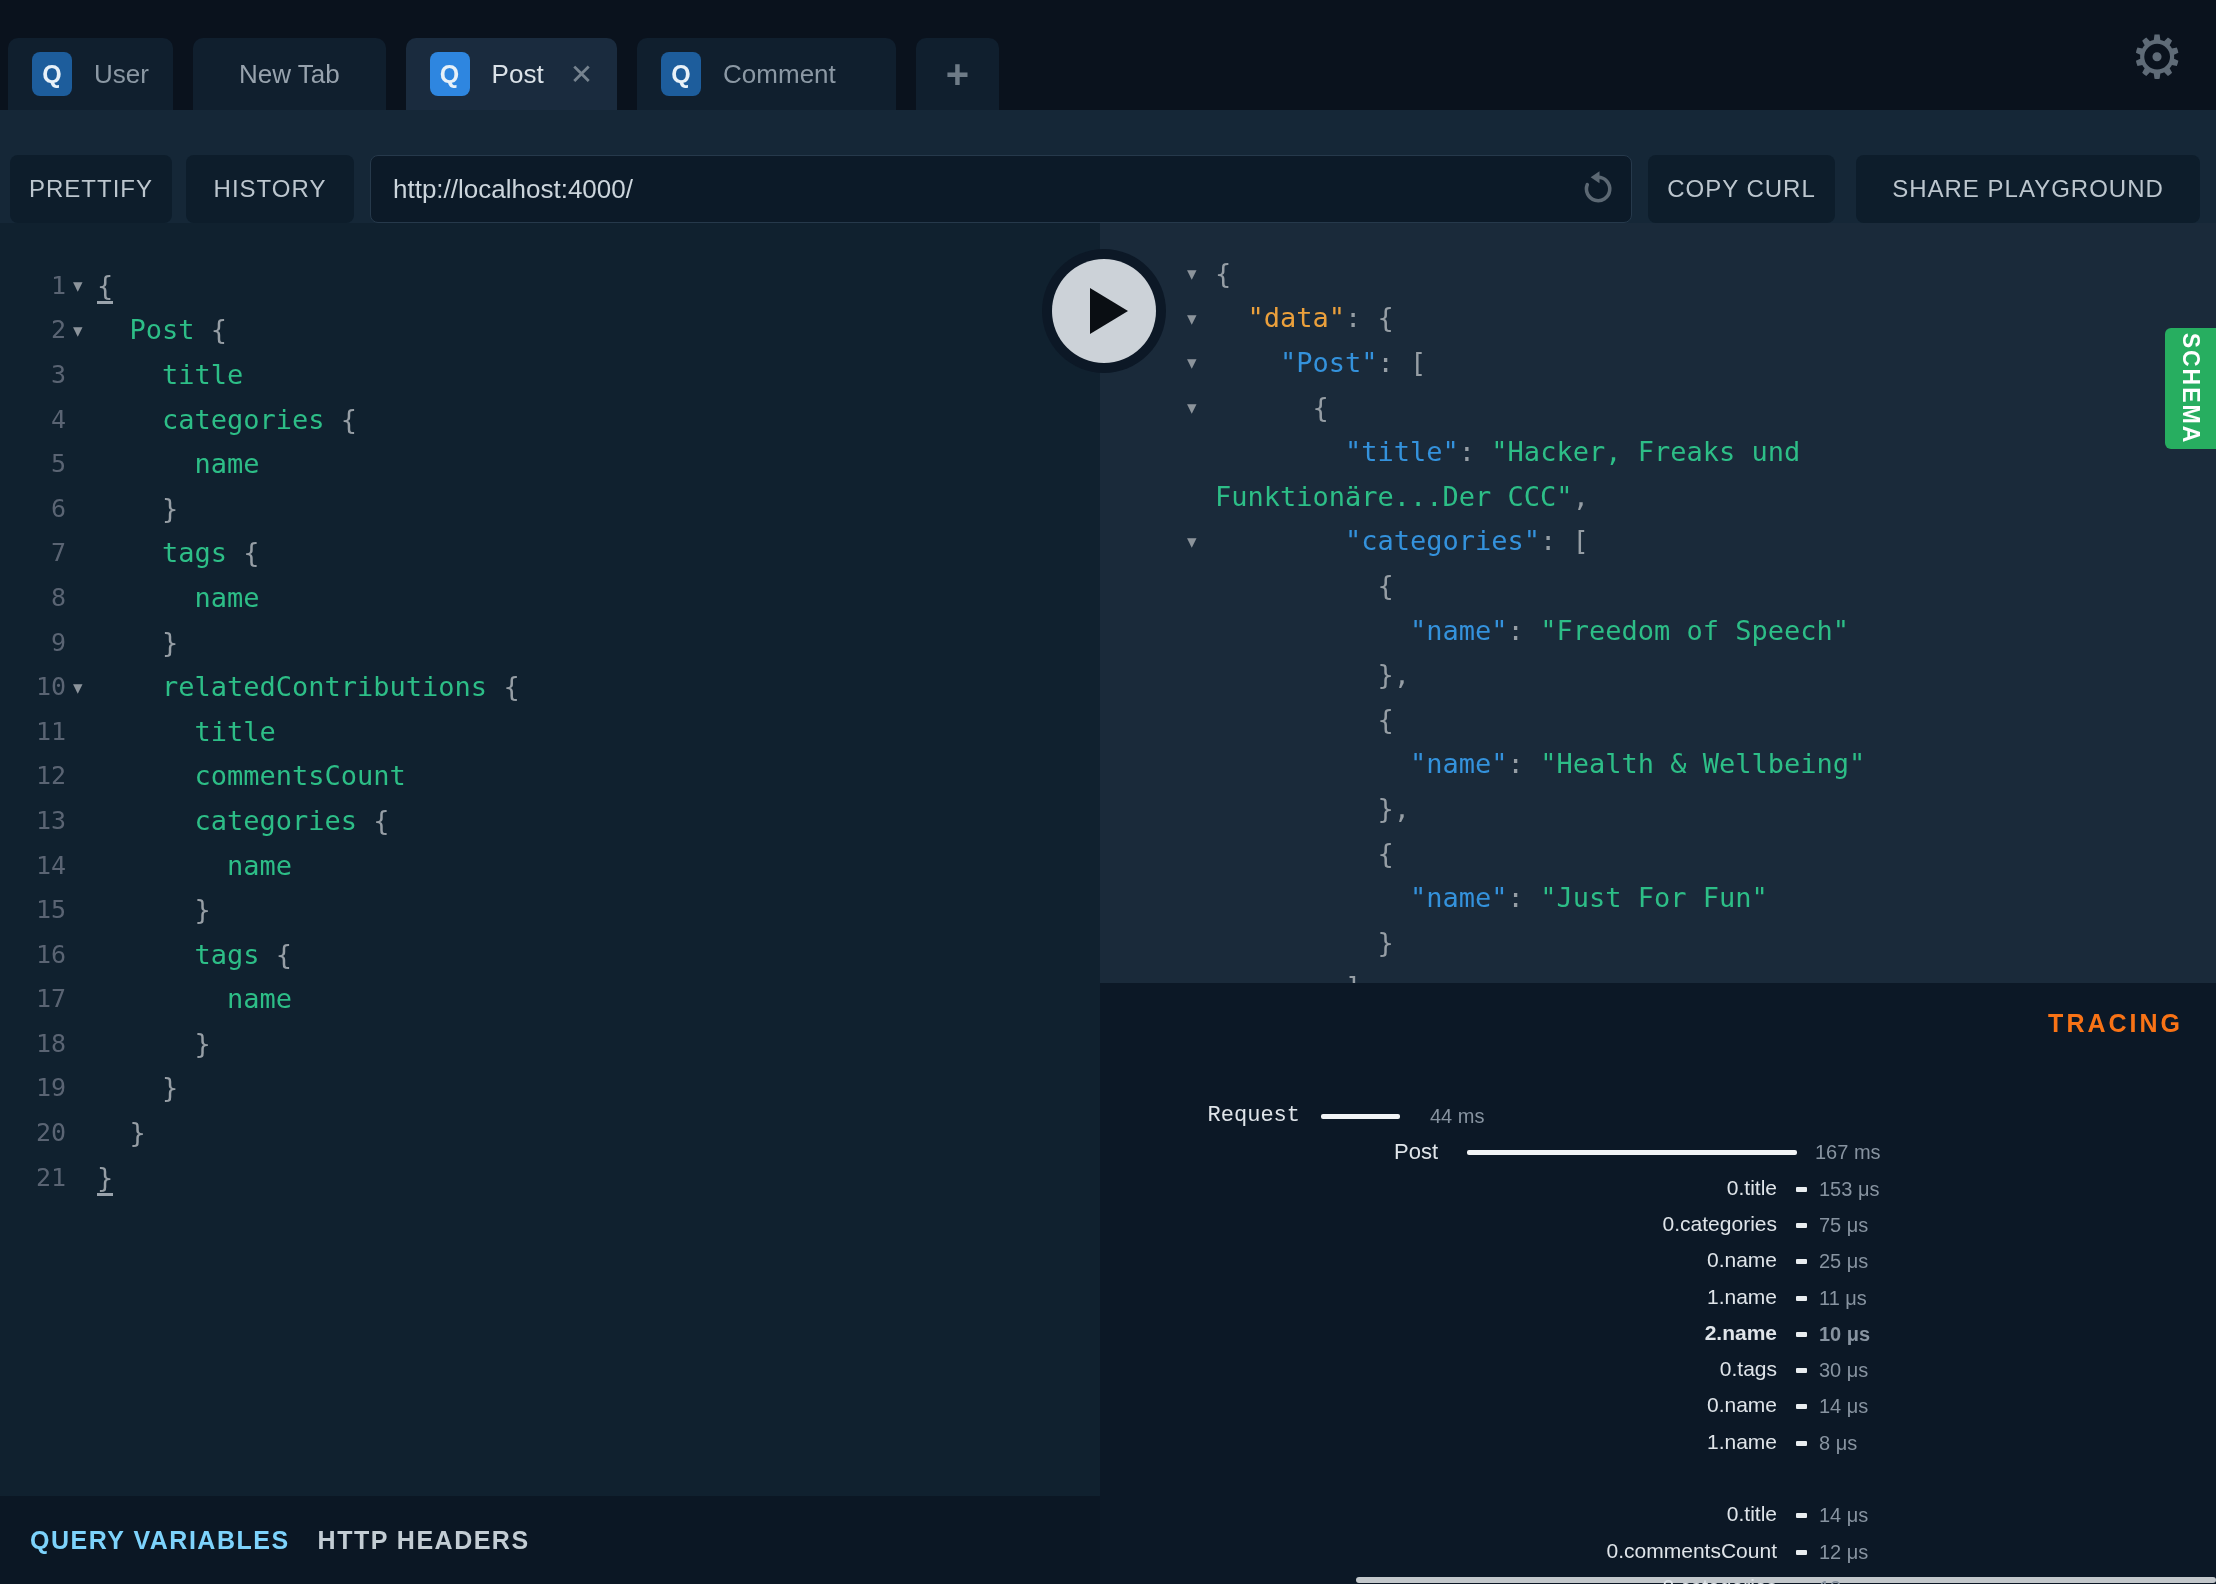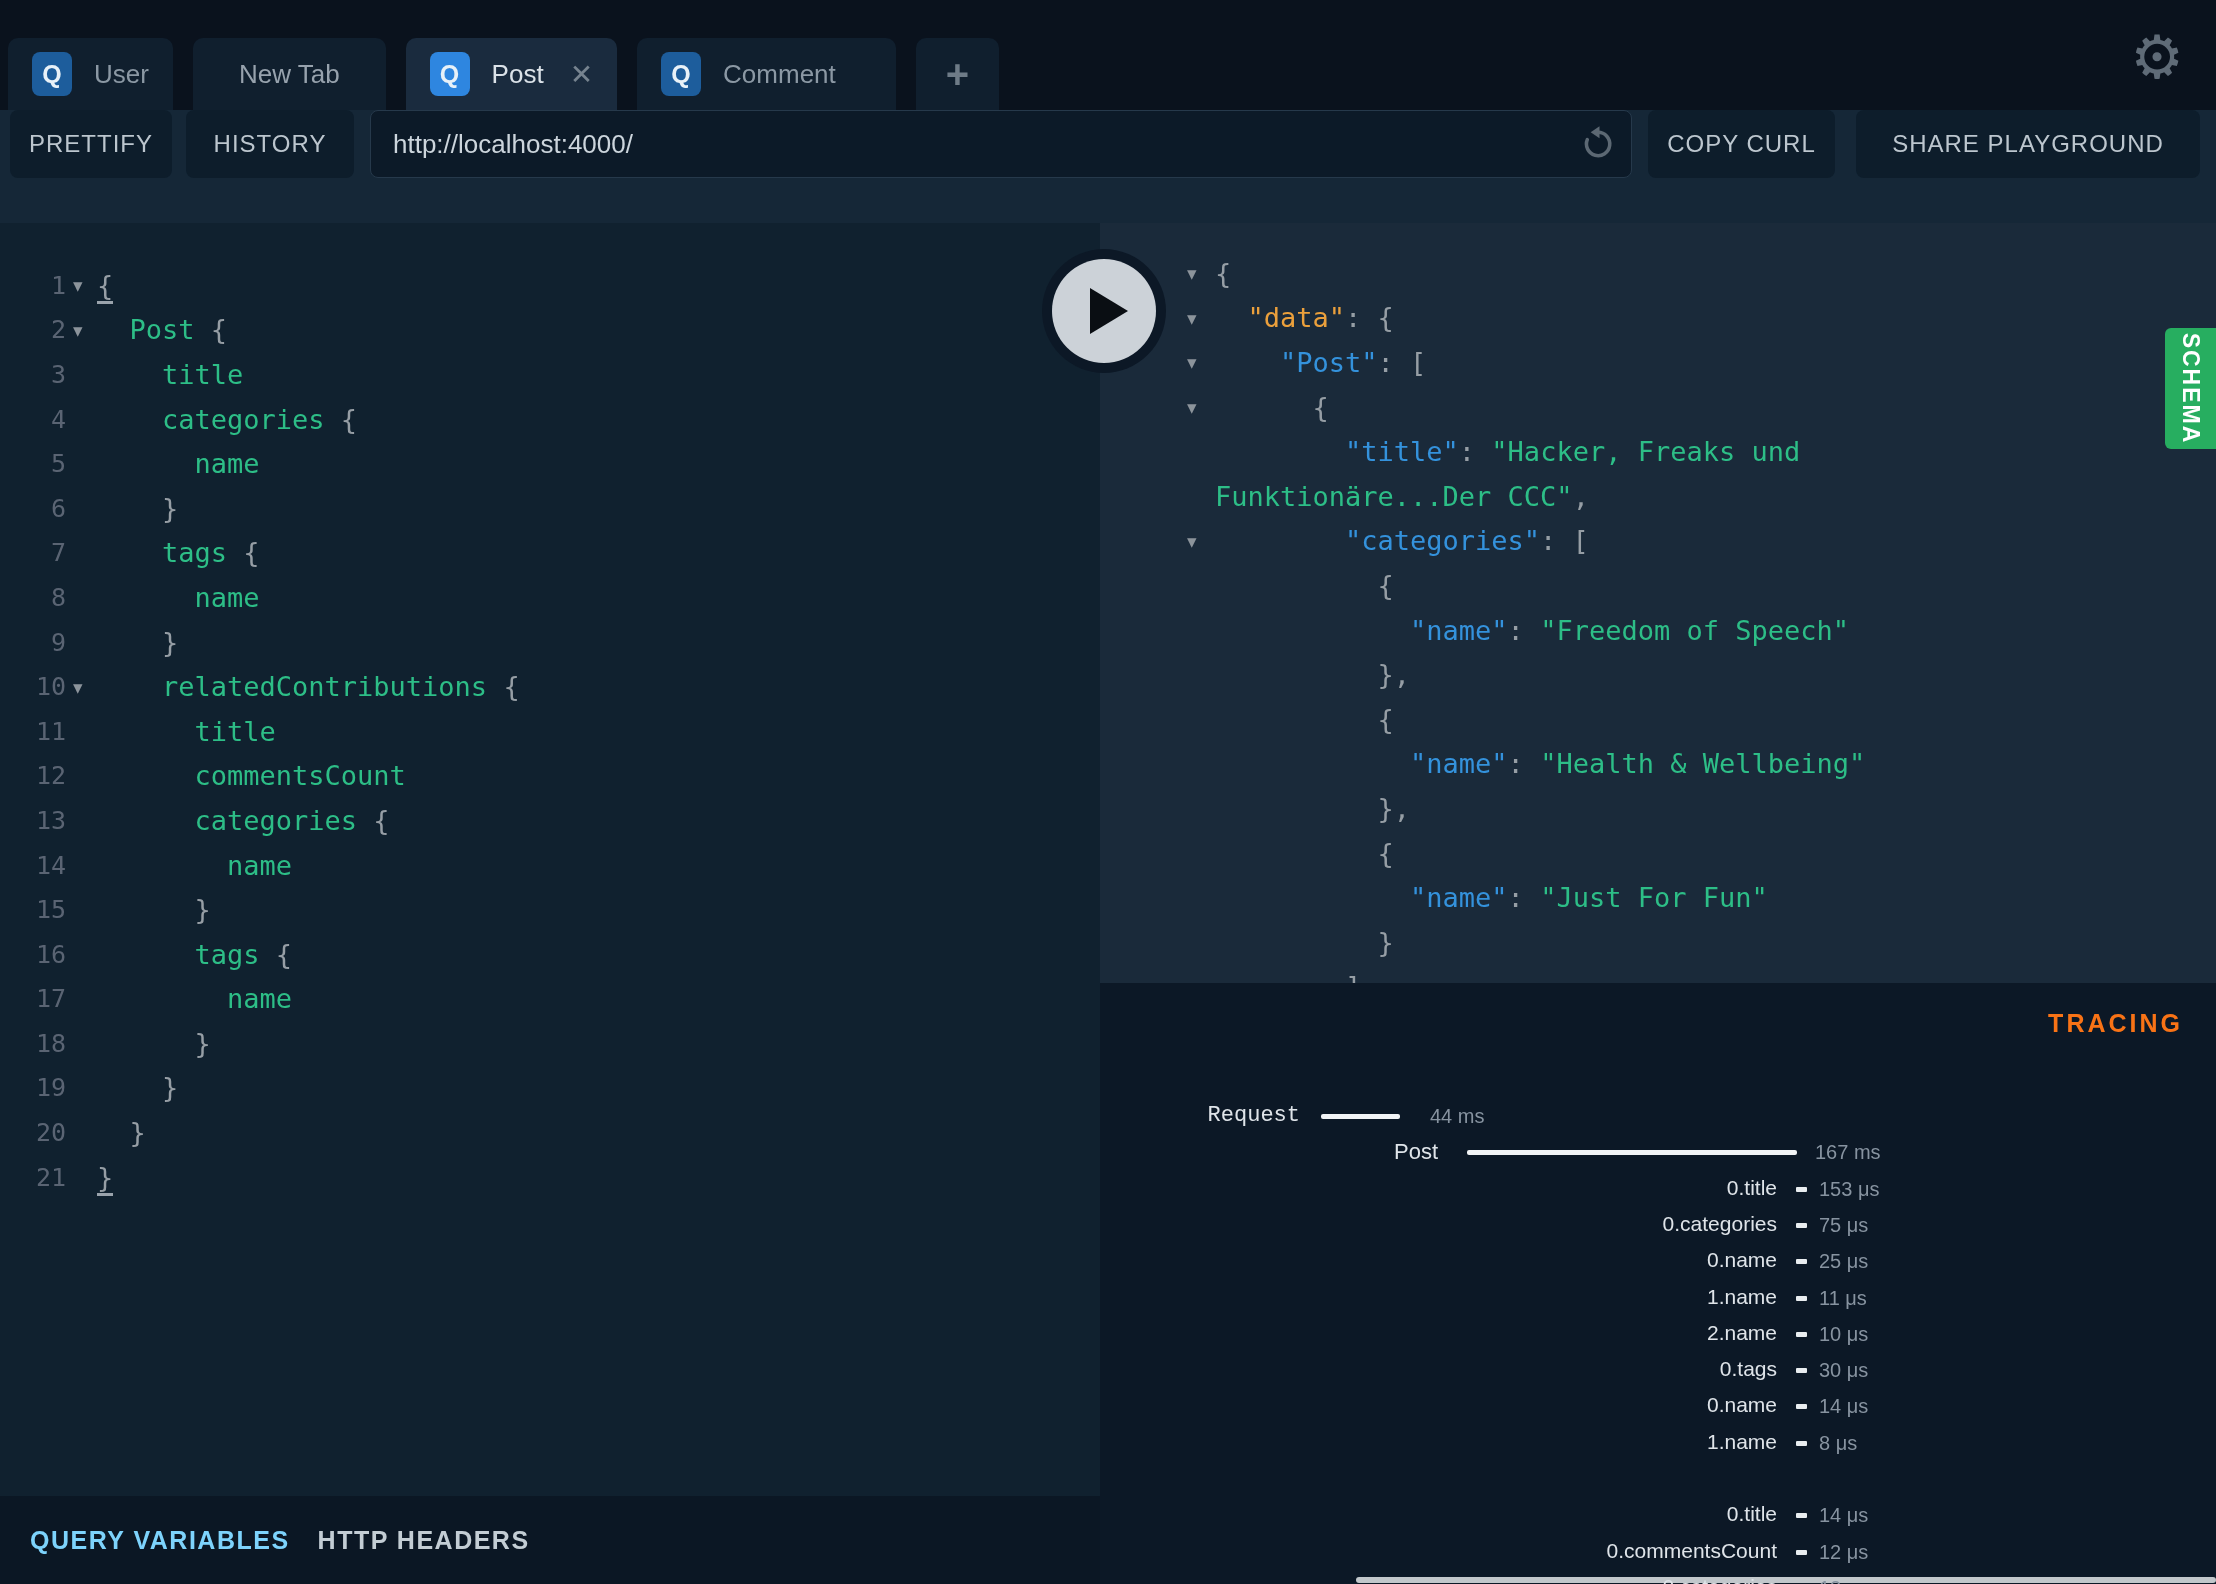--- a/index.html
+++ b/index.html
@@ -21,21 +21,21 @@
   .tab.active .tlabel { color:#dbe2e8; }
   .tab .closex { font-size:28px; color:#76838f; margin-left:26px; }
   .tab.newtab .tlabel { padding:0 22px; color:#97a2ad; }
   .tab.comment { padding-right:60px; }
   .tab.plus { padding:0 30px; }
   .tab.plus .plusglyph { font-size:40px; color:#6e7b87; font-weight:bold; line-height:1; }
   .gear { position:absolute; right:32px; top:22px; font-size:60px; color:#5f6b77; cursor:pointer;
     font-family:"DejaVu Sans", sans-serif; }
   
   .toolbar { position:absolute; left:0; top:110px; width:2216px; height:113px; background:#152737;
-    display:flex; align-items:flex-start; padding:0 10px; }
+    display:flex; align-items:flex-end; padding:0 10px; }
   .tbtn { height:68px; background:#0d1d2b; border:none; border-radius:8px; color:#bcc6ce;
     font-size:24px; letter-spacing:1px; font-family:"Liberation Sans", sans-serif; cursor:pointer; }
   .tbtn.prettify { width:162px; margin-left:0; }
   .tbtn.history  { width:168px; margin-left:14px; }
   .urlwrap { position:relative; margin-left:16px; width:1262px; height:68px; }
   .urlwrap input { width:100%; height:100%; background:#0c1a28; border:1px solid #26394b; border-radius:8px;
     color:#ccd5dc; font-size:26px; padding:0 64px 0 22px; font-family:"Liberation Sans", sans-serif; outline:none; }
   .refresh { position:absolute; right:14px; top:14px; width:40px; height:40px; cursor:pointer; }
   .tbtn.copycurl { width:187px; margin-left:16px; }
   .tbtn.share    { width:344px; margin-left:21px; }
@@ -219,21 +219,21 @@
       <div class="trow d2" style="top: 265px;">
         <span class="lbl">0.name</span>
         <div class="dash"></div>
         <span class="dur">25 μs</span>
       </div>
       <div class="trow d2" style="top: 302px;">
         <span class="lbl">1.name</span>
         <div class="dash"></div>
         <span class="dur">11 μs</span>
       </div>
-      <div class="trow d2" style="top: 338px;">
+      <div class="trow d2" style="top: 338px; font-weight: bold;">
         <span class="lbl">2.name</span>
         <div class="dash"></div>
         <span class="dur">10 μs</span>
       </div>
       <div class="trow d2" style="top: 374px;">
         <span class="lbl">0.tags</span>
         <div class="dash"></div>
         <span class="dur">30 μs</span>
       </div>
       <div class="trow d2" style="top: 410px;">

